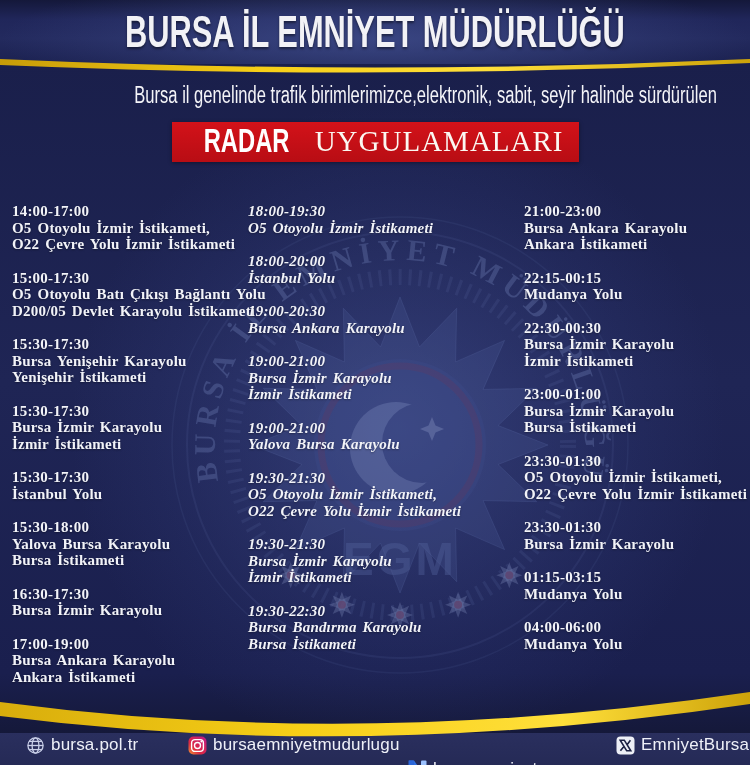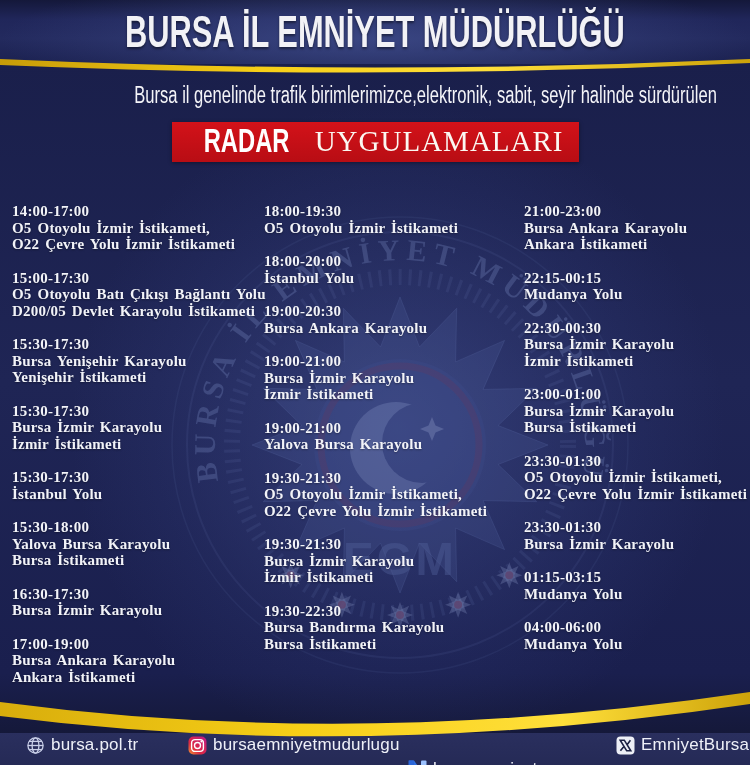--- a/index.html
+++ b/index.html
@@ -47,21 +47,21 @@
     transform:scaleX(.72);transform-origin:center;letter-spacing:0;
   }
   .radar-rest{
     color:#fbf8f2;font-family:"Liberation Serif",serif;font-size:29px;
     letter-spacing:1px;display:inline-block;padding-top:1px;
   }
   
   .columns{position:absolute;left:0;top:203px;width:750px;z-index:2;}
   .col{position:absolute;top:0;}
   .col-1{left:12px;width:238px;}
-  .col-2{left:264px;width:252px;}
+  .col-2{left:248px;width:252px;font-style:italic;}
   .col-3{left:524px;width:236px;}
   .entry{margin:0 0 17px 0;}
   .entry div{
     font-family:"Liberation Serif","DejaVu Serif",serif;font-weight:bold;
     color:#f2f3f8;font-size:15px;line-height:16.5px;
     letter-spacing:.2px;word-spacing:2px;white-space:nowrap;
     text-shadow:0 1px 2px rgba(0,0,0,.35);
   }
   
   .emblem{position:absolute;left:170px;top:215px;z-index:1;opacity:.55;pointer-events:none;}

